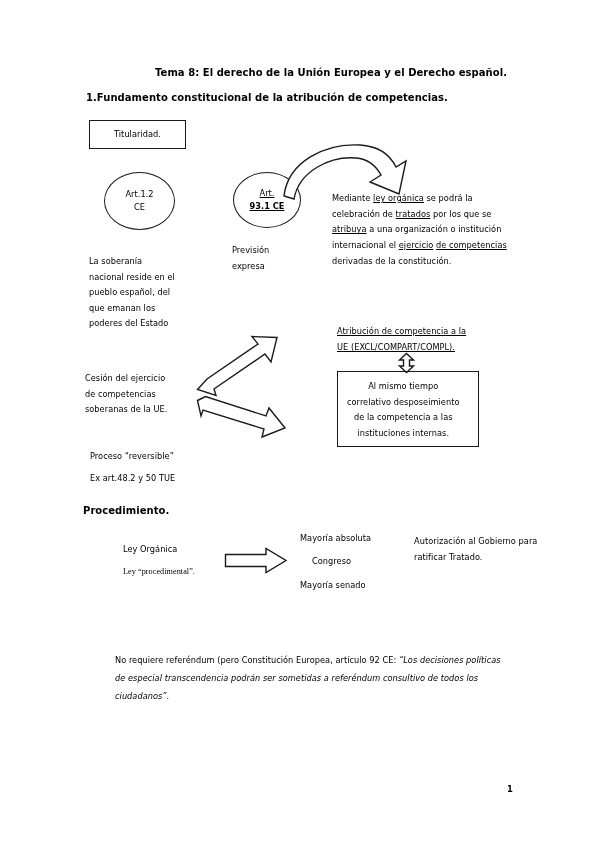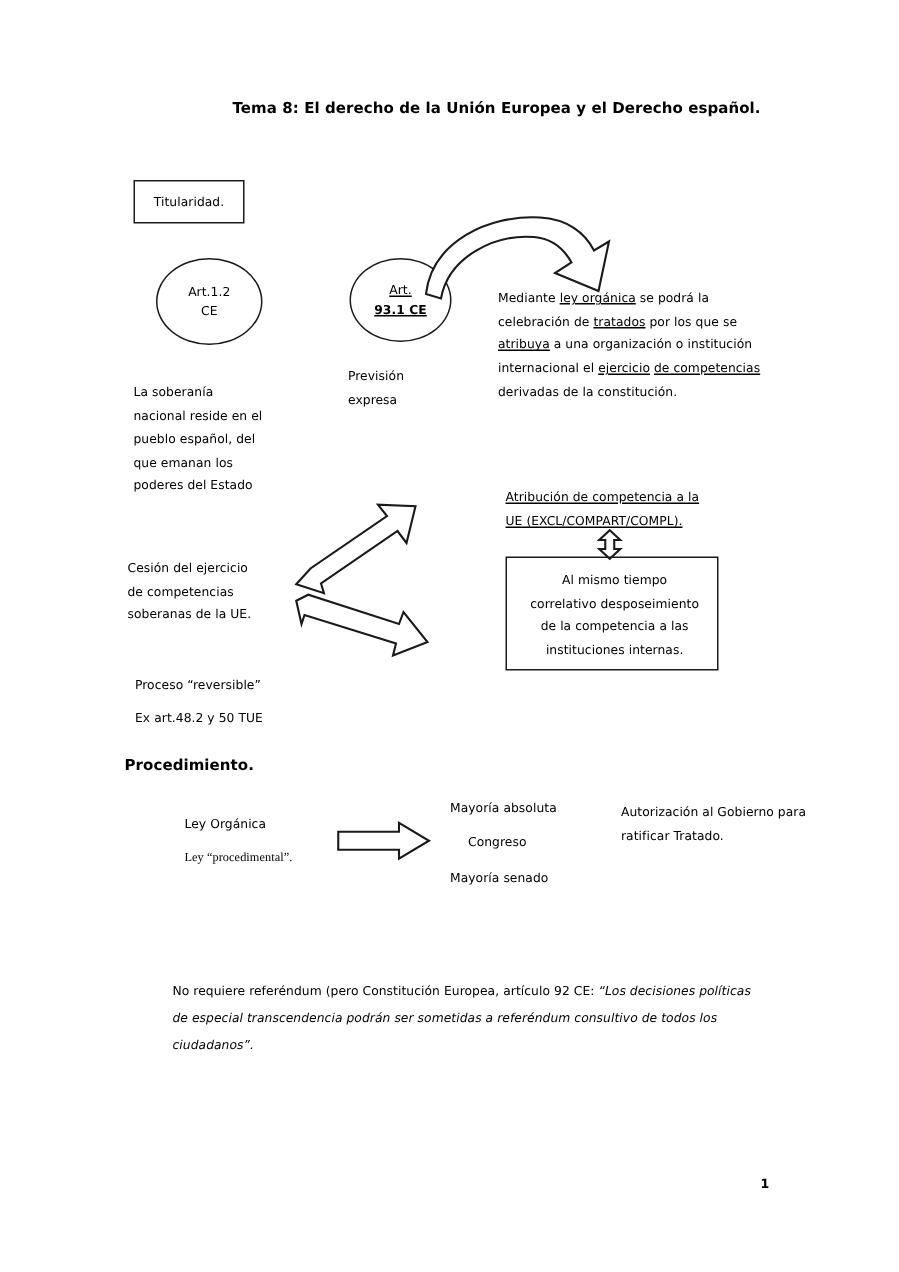--- a/index.html
+++ b/index.html
@@ -39,21 +39,21 @@
   .box {
     border: 1.2px solid #1a1a1a;
     box-sizing: border-box;
     display: flex;
     align-items: center;
     justify-content: center;
   }
   .box .t { text-align: center; }
   .box-left-text {
     align-items: flex-start;
-    justify-content: flex-end;
+    justify-content: flex-start;
     padding: 7px 12px 0 9px;
   }
 
   .ellipse {
     border: 1.3px solid #1a1a1a;
     border-radius: 50%;
     box-sizing: border-box;
     display: flex;
     align-items: center;
     justify-content: center;
@@ -73,22 +73,23 @@
     font-weight: bold;
   }
 </style>
 </head>
 <body>
 
 <div id="page">
 
   <div class="abs title" style="left:155px; top:67px;">Tema 8: El derecho de la Unión Europea y el Derecho español.</div>
 
+  <div class="abs title" style="left:86px; top:92px;">1.Fundamento constitucional de la atribución de competencias.</div>
 
-  <div class="abs box" style="left:89px; top:120px; width:74px; height:29px;">
+  <div class="abs box" style="left:89px; top:120px; width:97px; height:29px;">
     <span class="t">Titularidad.</span>
   </div>
 
 
   <div class="abs ellipse" style="left:104px; top:172px; width:71px; height:58px;">
     <span class="t" style="white-space:normal;">
       <span>Art.1.2</span><br>
       <span>CE</span>
     </span>
   </div>

